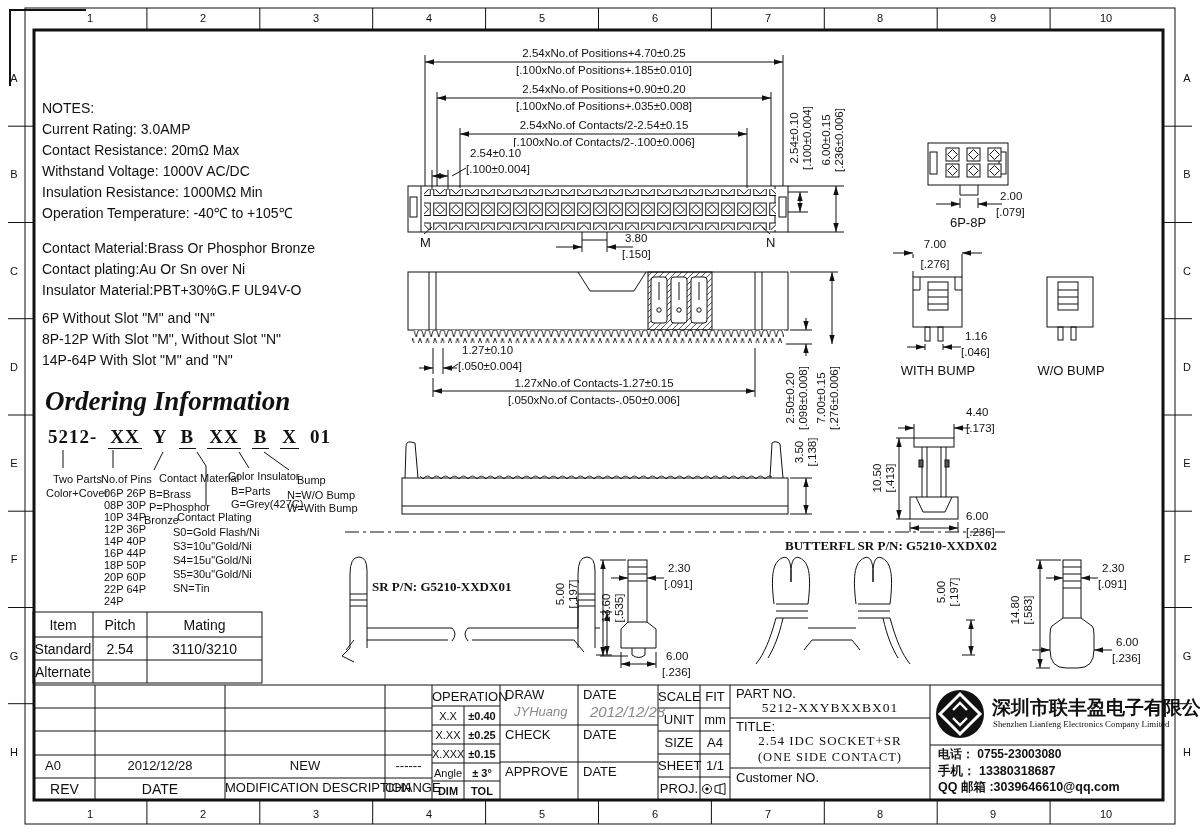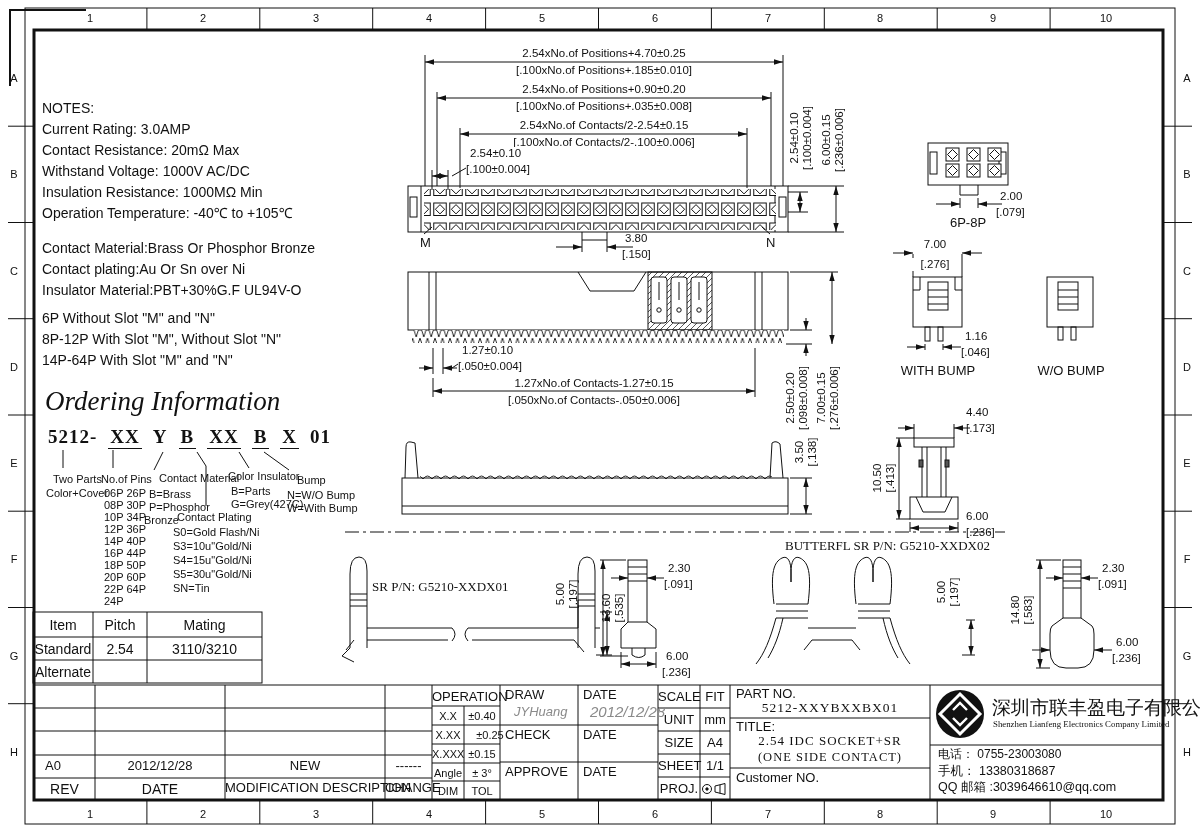--- a/index.html
+++ b/index.html
@@ -8,21 +8,21 @@
   #art{position:absolute;left:0;top:0}
   .t{position:absolute;font:11.5px "Liberation Sans",sans-serif;color:#111;white-space:nowrap;line-height:1.15}
   .c{text-align:center}
   .bgw{background:#fff}
   .sm{font-size:11px}
   .md{font-size:13px}
   .lg{font-size:14px}
   .ser{font-family:"Liberation Serif",serif}
   .rot{transform:translate(-50%,-50%) rotate(-90deg);transform-origin:center}
   .gray{color:#8a8a8a}
-  .b{font-weight:normal}
+  .b{font-weight:bold}
   .note-line{height:21px}
   .code-seg{display:inline-block;margin-right:11px;font:bold 19px "Liberation Serif",serif;letter-spacing:1px}
   .code-u{border-bottom:1.5px solid #111;padding:0 2px}
 </style>
 </head>
 <body>
 
 <div id="page">
 
 <svg id="art" width="1200" height="832" viewBox="0 0 1200 832">
@@ -462,21 +462,21 @@
   <div class="t md c" style="left:385px;top:759px;width:47px">------</div>
   <div class="t lg c" style="left:34px;top:781px;width:61px">REV</div>
   <div class="t lg c" style="left:95px;top:781px;width:130px">DATE</div>
   <div class="t md c" style="left:225px;top:781px;width:160px">MODIFICATION DESCRIPTION</div>
   <div class="t md c" style="left:385px;top:781px;width:47px">CHANGE</div>
 
   <div class="t md c" style="left:432px;top:690px;width:68px">OPERATION</div>
   <div class="t sm c" style="left:432px;top:710px;width:32px">X.X</div>
   <div class="t sm c b" style="left:464px;top:710px;width:36px">±0.40</div>
   <div class="t sm c" style="left:432px;top:729px;width:32px">X.XX</div>
-  <div class="t sm c b" style="left:464px;top:729px;width:52px">±0.25</div>
+  <div class="t sm c b" style="left:464px;top:729px;width:36px">±0.25</div>
   <div class="t sm c" style="left:432px;top:748px;width:32px">X.XXX</div>
   <div class="t sm c b" style="left:464px;top:748px;width:36px">±0.15</div>
   <div class="t sm c" style="left:432px;top:767px;width:32px">Angle</div>
   <div class="t sm c b" style="left:464px;top:767px;width:36px">± 3°</div>
   <div class="t sm c b" style="left:432px;top:785px;width:32px">DIM</div>
   <div class="t sm c b" style="left:464px;top:785px;width:36px">TOL</div>
 
   <div class="t md" style="left:505px;top:688px">DRAW</div>
   <div class="t md gray" style="left:514px;top:705px;font-style:italic">JYHuang</div>
   <div class="t md" style="left:583px;top:688px">DATE</div>

